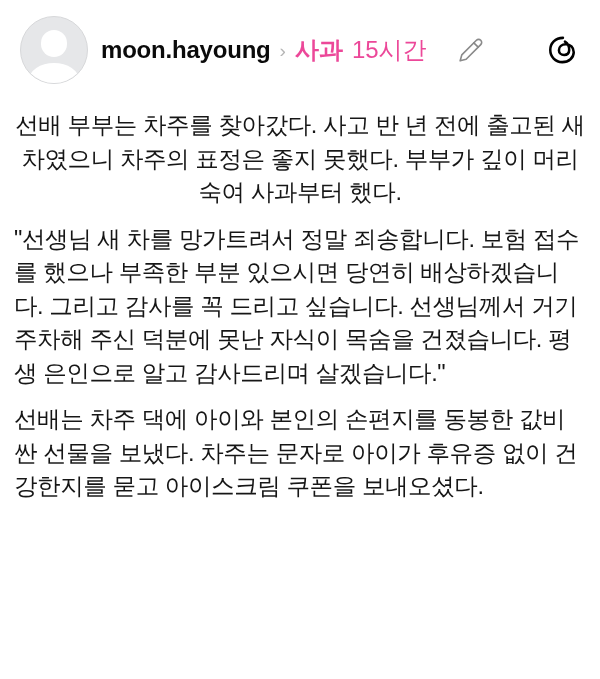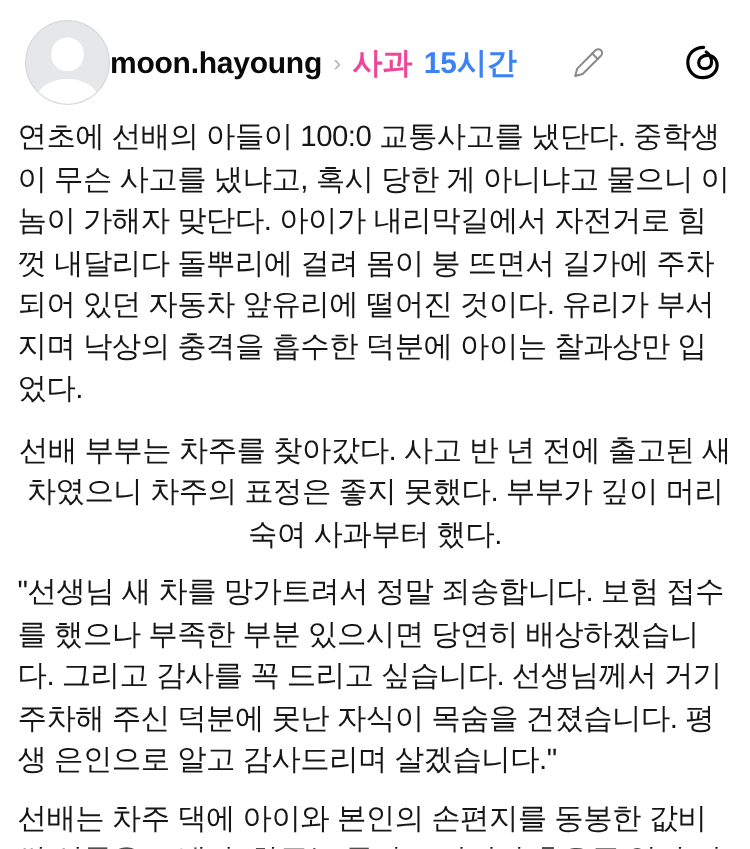--- a/index.html
+++ b/index.html
@@ -40,27 +40,28 @@
     left: 50%; bottom: -22%;
     width: 76%; height: 52%;
     margin-left: -38%;
     border-radius: 50% 50% 0 0;
     background: #ffffff;
   }
   .title-row {
     display: flex;
     align-items: baseline;
     gap: 9px;
+    margin-left: 13px;
     font-size: 24px;
     white-space: nowrap;
   }
   .username { font-weight: 700; color: #0a0a0a; letter-spacing: -0.2px; }
   .chevron  { color: #b5b5b5; font-size: 19px; transform: translateY(-1px); }
   .topic    { font-weight: 700; color: #ec4899; }
-  .time     { color: #3b82f6; font-weight: 700; }
+  .time     { color: #ec4899; font-weight: 400; }
   .header-actions {
     margin-left: auto;
     display: flex;
     align-items: center;
     gap: 62px;
   }
   .icon-btn { display: inline-flex; cursor: pointer; }
 
   
   .post {
@@ -110,19 +111,18 @@
                    C 11.9 7.7 9.7 9.6 9.7 12.1
                    C 9.7 14.2 11.4 15.7 13.6 15.7
                    C 15.8 15.7 17.3 14.2 17.4 12.1
                    C 17.5 9.5 16.3 7.0 14.2 5.7"></path>
         </svg>
       </span>
     </div>
   </header>
 
   <main class="post">
-    <p>연초에 선배의 아들이 100:0 교통사고를 냈단다. 중학생이 무슨 사고를 냈냐고, 혹시 당한 게 아니냐고 물으니 이놈이 가해자 맞단다. 아이가 내리막길에서 자전거로 힘껏 내달리다 돌뿌리에 걸려 몸이 붕 뜨면서 길가에 주차되어 있던 자동차 앞유리에 떨어진 것이다. 유리가 부서지며 낙상의 충격을 흡수한 덕분에 아이는 찰과상만 입었다.</p>
     <p class="joined">선배 부부는 차주를 찾아갔다. 사고 반 년 전에 출고된 새 차였으니 차주의 표정은 좋지 못했다. 부부가 깊이 머리숙여 사과부터 했다.</p>
     <p class="gap">"선생님 새 차를 망가트려서 정말 죄송합니다. 보험 접수를 했으나 부족한 부분 있으시면 당연히 배상하겠습니다. 그리고 감사를 꼭 드리고 싶습니다. 선생님께서 거기 주차해 주신 덕분에 못난 자식이 목숨을 건졌습니다. 평생 은인으로 알고 감사드리며 살겠습니다."</p>
     <p class="gap">선배는 차주 댁에 아이와 본인의 손편지를 동봉한 값비싼 선물을 보냈다. 차주는 문자로 아이가 후유증 없이 건강한지를 묻고 아이스크림 쿠폰을 보내오셨다.</p>
   </main>
 
 </div>
 
 </body></html>

